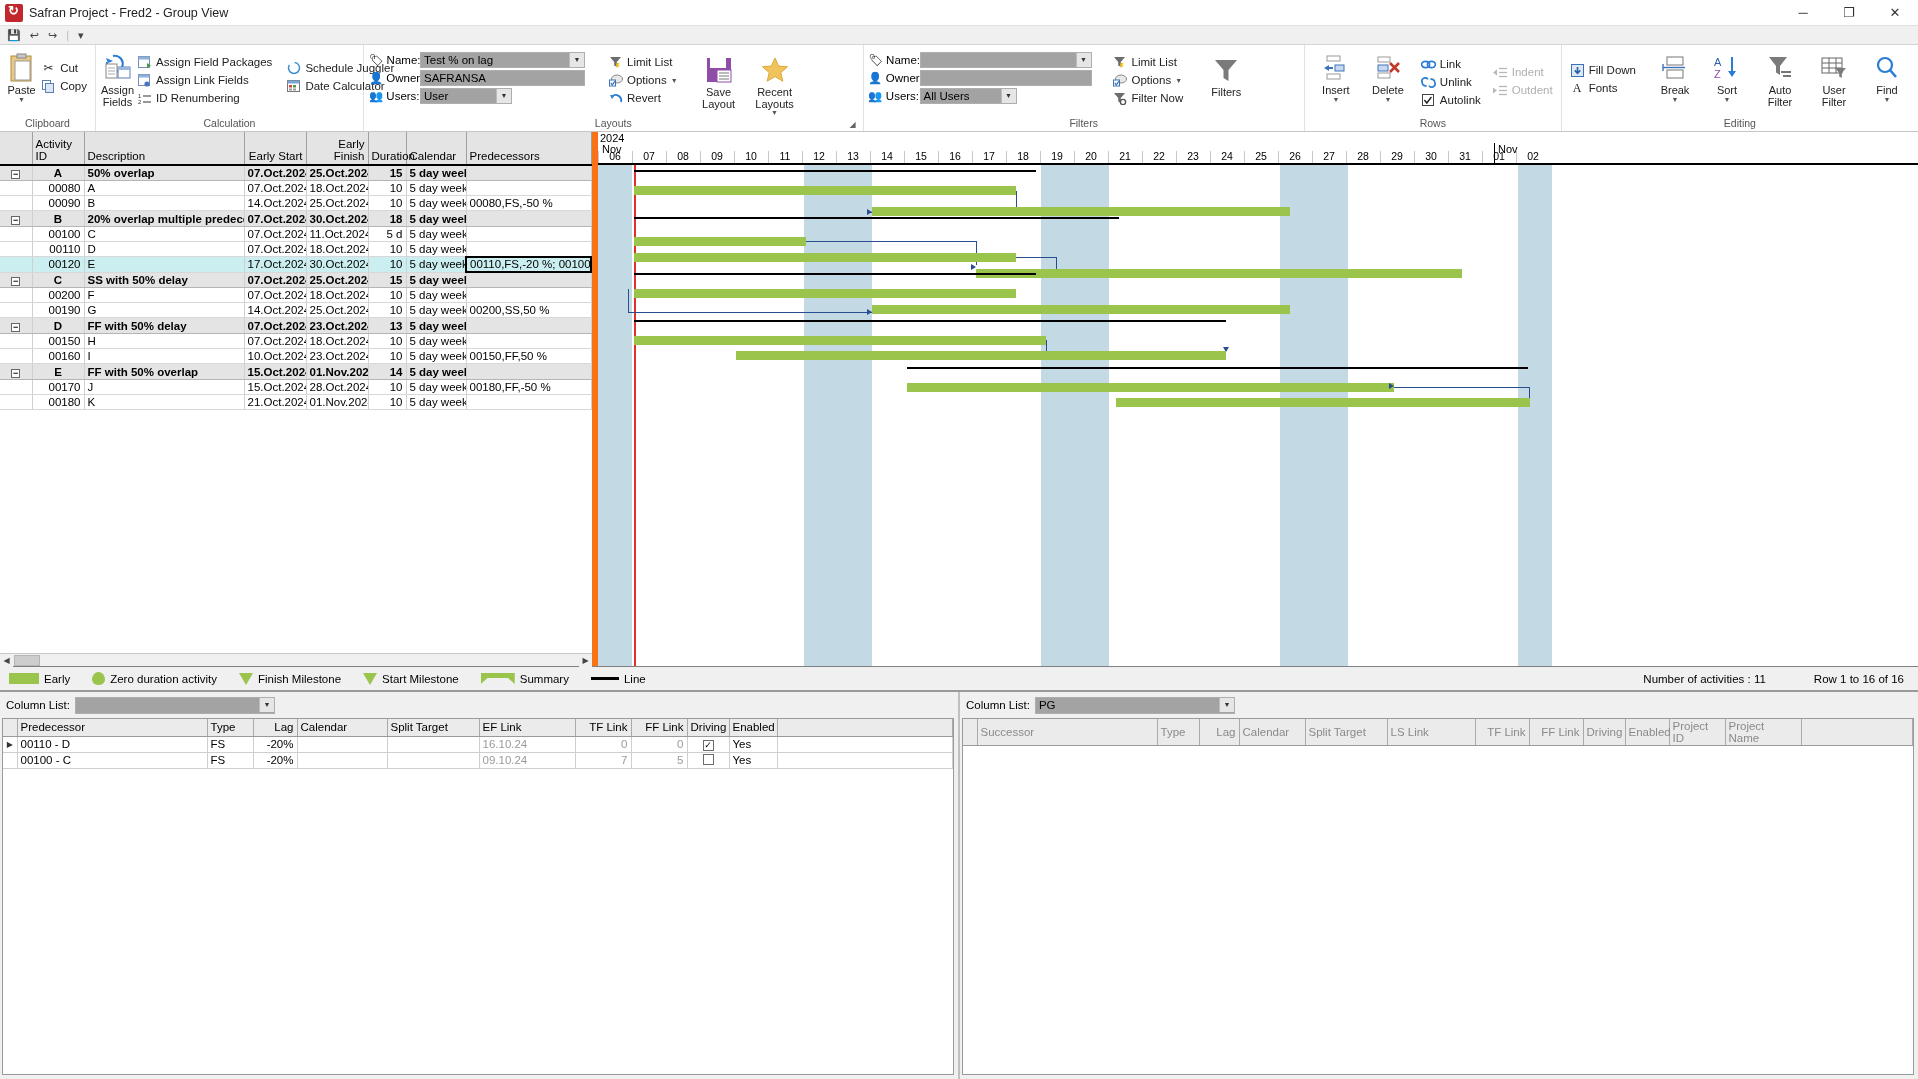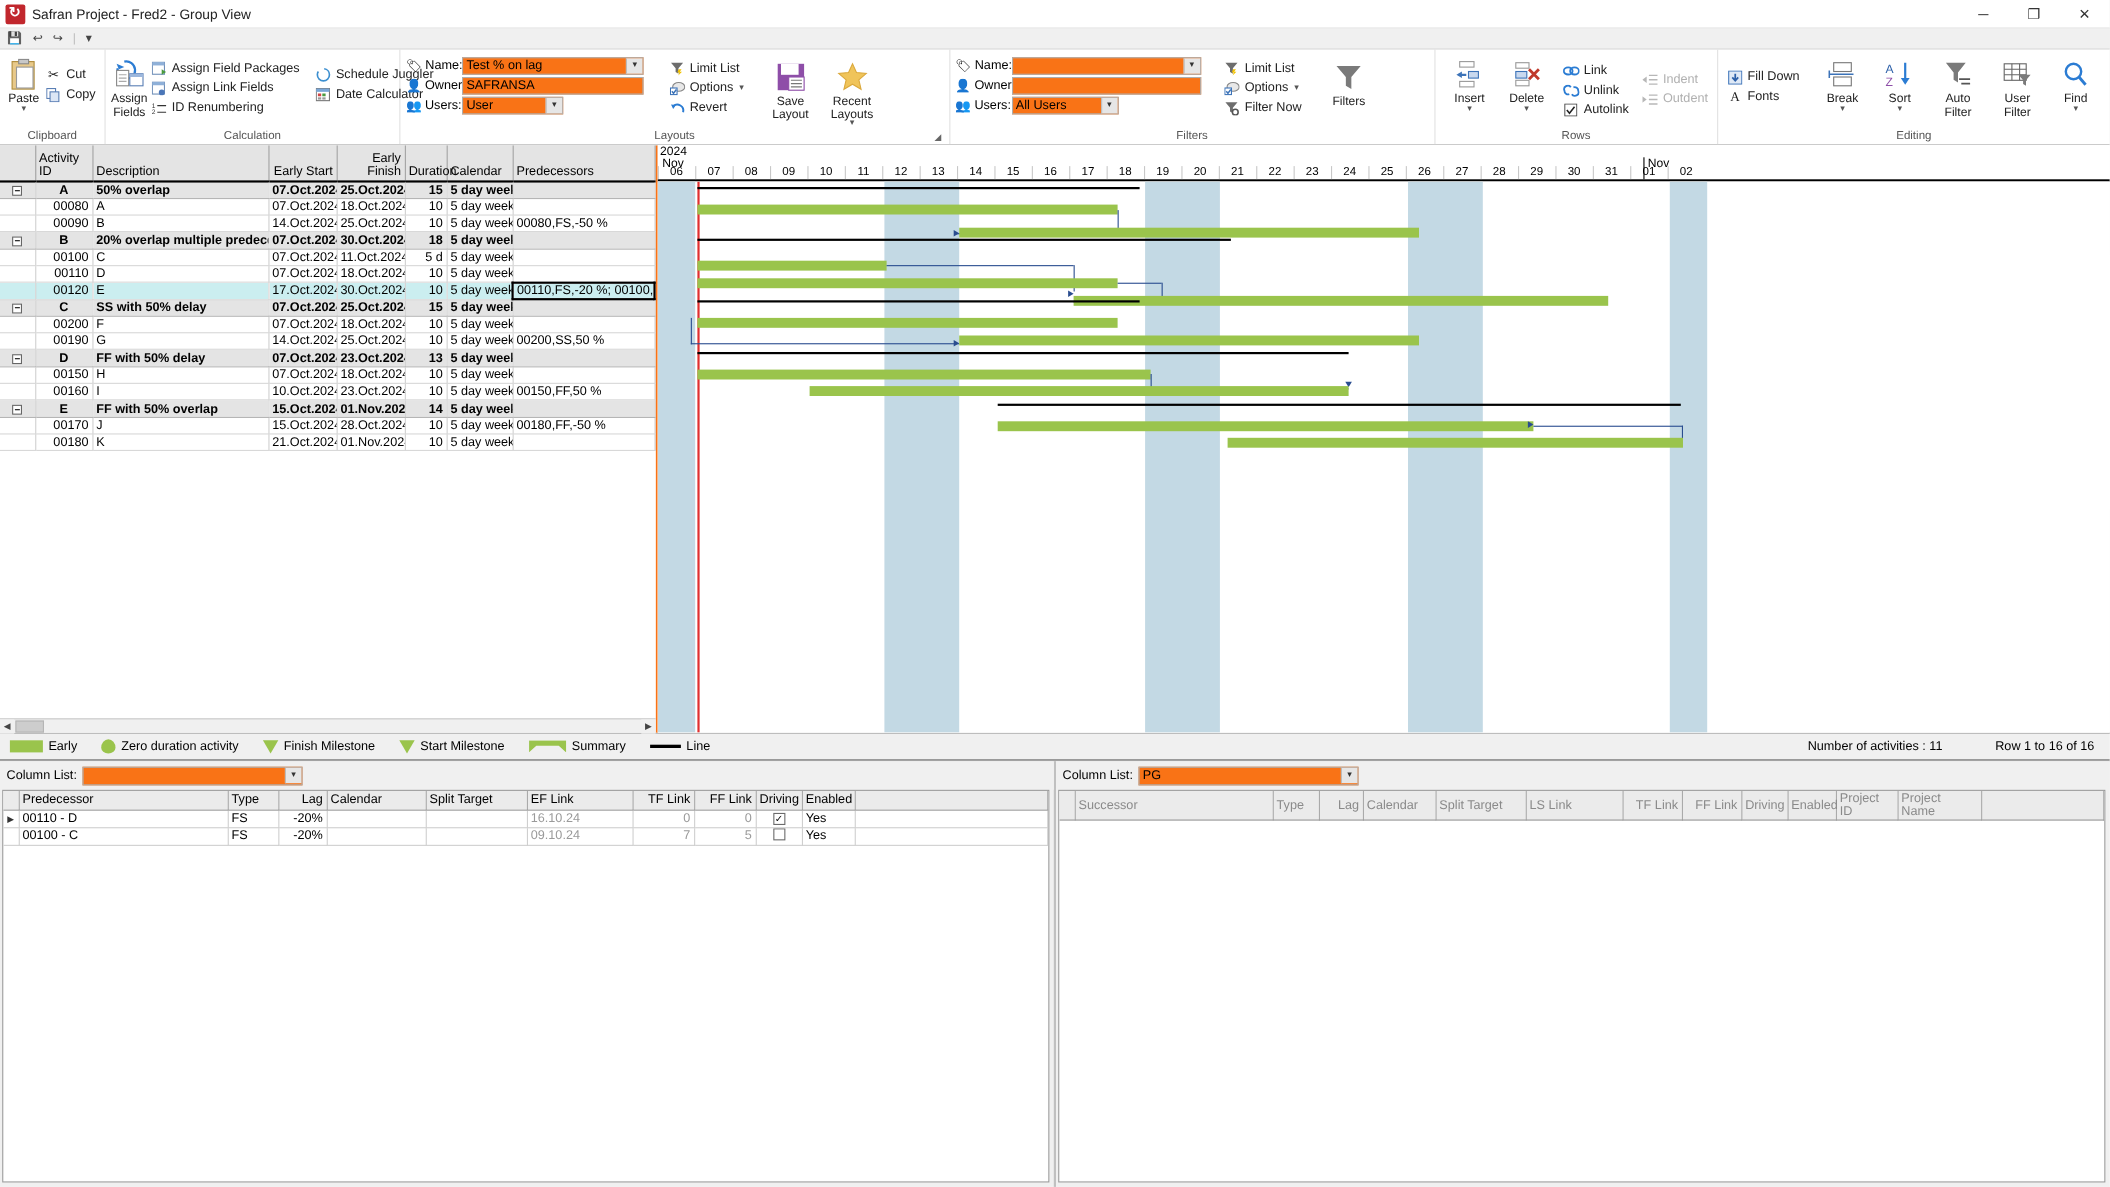--- a/index.html
+++ b/index.html
@@ -42,32 +42,32 @@
   .big-btn { display:flex; flex-direction:column; align-items:center; justify-content:flex-start; width:52px; padding-top:2px; cursor:default; }
   .big-btn .glyph { height:32px; display:flex; align-items:center; justify-content:center; }
   .big-btn .lab { font-size:11px; text-align:center; line-height:11.5px; color:#222; margin-top:1px; }
   .big-btn .caret { font-size:7px; color:#555; line-height:6px; }
   .sm-col { display:flex; flex-direction:column; gap:2px; padding-top:2px; }
   .sm-btn { display:flex; align-items:center; gap:4px; font-size:11.5px; color:#222; padding:1px 3px; white-space:nowrap; cursor:default; }
   .sm-btn.dis { color:#b0b0b0; }
   .sm-btn .gl { width:15px; height:14px; display:flex; align-items:center; justify-content:center; font-size:12px; flex:none; }
   .fld-row { display:flex; align-items:center; gap:4px; font-size:11.5px; margin-bottom:2px; }
   .fld-row .glabel { width:47px; display:flex; align-items:center; gap:3px; }
-  .inp { height:16px; border:1px solid #aeaeae; background:#f97316; font-size:11.5px; padding:0 3px; line-height:14px; }
+  .inp { height:16px; border:1px solid #aeaeae; background:#a3a3a3; font-size:11.5px; padding:0 3px; line-height:14px; }
   .inp.combo { display:flex; align-items:center; padding:0; }
   .inp.combo .txt { flex:1; padding:0 3px; overflow:hidden; white-space:nowrap; }
   .inp.combo .arr { width:15px; height:14px; background:#e6e6e6; border-left:1px solid #bbb; display:flex; align-items:center; justify-content:center; font-size:7px; color:#333; }
   .dlglaunch { position:absolute; right:3px; bottom:1px; width:10px; height:10px; font-size:8px; color:#666; }
 
   
   .main { flex:1; display:flex; flex-direction:column; min-height:0; background:#fff; }
   .splitview { display:flex; height:535px; flex:none; border-bottom:1px solid #808080; }
 
   
-  .gridpane { width:598px; flex:none; display:flex; flex-direction:column; border-right:2px solid #f97316; background:#fff;justify-content:flex-end; }
+  .gridpane { width:598px; flex:none; display:flex; flex-direction:column; border-right:6px solid #f97316; background:#fff;justify-content:flex-end; }
   table.gt { border-collapse:collapse; width:100%; table-layout:fixed; font-size:11.5px; }
   table.gt th { background:#e4e4e4; border-right:1px solid #a0a0a0; border-bottom:2px solid #000; font-weight:normal; font-size:11.5px; text-align:left; padding:0 3px; height:33px; vertical-align:bottom; padding-bottom:2px; color:#000; }
   table.gt td { border-right:1px solid #d0d0d0; border-bottom:1px solid #d8d8d8; height:15.3px; padding:0 3px; overflow:hidden; white-space:nowrap; color:#000; }
   tr.summary td { background:#e4e4e4; font-weight:bold; border-bottom:1px solid #b5b5b5; }
   tr.sel td { background:#cbeef0; }
   td.c-exp { width:32px; text-align:center; padding:0; border-right:1px solid #d0d0d0; }
   td.c-id { width:52px; text-align:right; padding-right:4px; }
   tr.summary td.c-id { text-align:center; }
   td.c-desc { width:160px; }
   td.c-es,td.c-ef { width:62px; text-align:right; color:#9a9a9a; }

